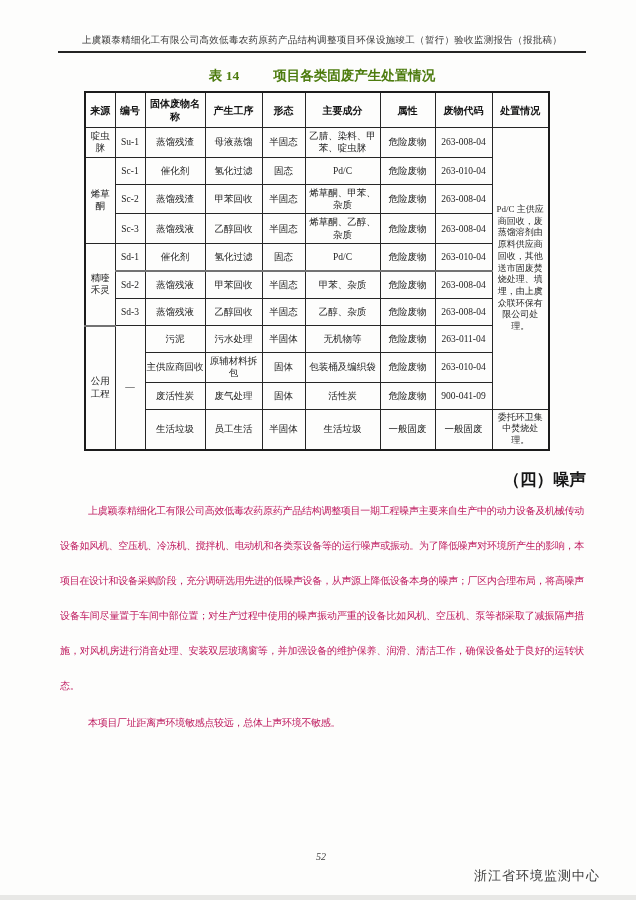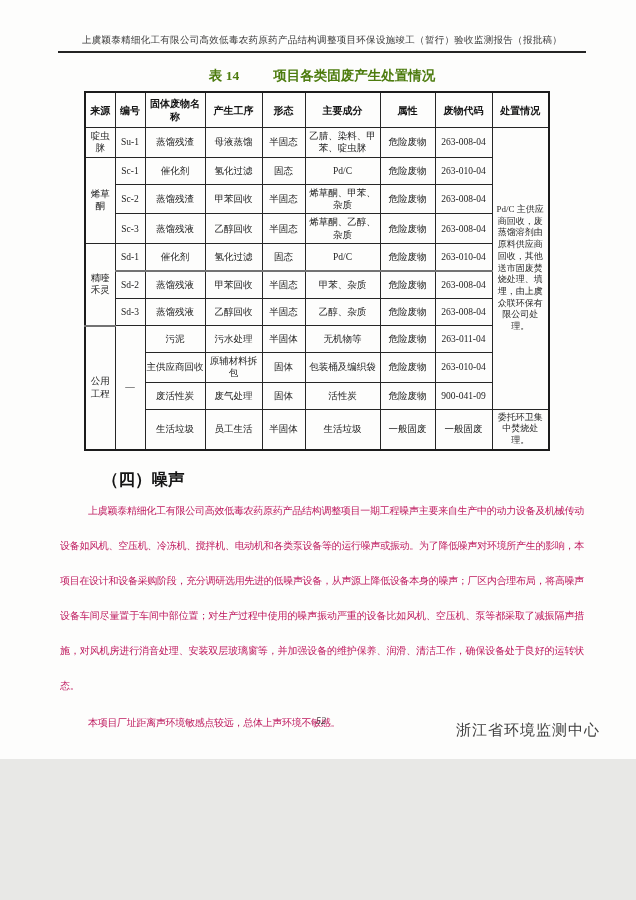--- a/index.html
+++ b/index.html
@@ -1,18 +1,18 @@
 <!DOCTYPE html>
 <html><head>
 <meta charset="utf-8">
 <style>
   html,body{margin:0;padding:0;background:#e8e8e6;}
   .page{
     position:relative;
-    width:636px;height:759px;
+    width:636px;height:895px;
     margin:0 auto;
     background:#fdfdfc;
     overflow:hidden;
     color:#1b1b1b;
     font-family:"Liberation Serif","DejaVu Serif",serif;
   }
   .content{position:absolute;left:58px;top:34px;width:528px;}
 
   
   .doc-header{
@@ -65,41 +65,42 @@
   table.waste-table tr.thick-bottom td{border-bottom:2px solid #737373;}
   td.disposal-cell{font-size:9px;text-align:left;padding:2px 3px;color:#2a2a2a;}
 
   
   .section-heading{
     margin:18px 0 0 0;
     padding-left:44px;
     font-size:16.5px;
     font-weight:bold;
     color:#151515;
+    text-align:right;
   }
   .paragraphs{margin-top:2px;}
   .paragraphs p{
     margin:2px;
     font-size:10px;
     line-height:35px;
     text-align:justify;
     text-justify:inter-ideograph;
     text-indent:2.8em;
     color:#be185d;
     letter-spacing:-0.3px;
   }
 
   
   .footer{
     position:absolute;
     left:58px;right:36px;bottom:44px;
     font-size:10px;color:#3c3c3c;
   }
   .page-number{position:absolute;left:258px;top:0;font-style:italic;}
-  .footer-org{position:absolute;right:0;top:6px;font-size:15px;letter-spacing:1px;text-align:center;}
+  .footer-org{position:absolute;right:0;top:16px;font-size:13px;letter-spacing:1px;text-align:center;}
 </style>
 </head>
 <body>
 
 <div class="page">
   <div class="content">
 
     <div class="doc-header">上虞颖泰精细化工有限公司高效低毒农药原药产品结构调整项目环保设施竣工（暂行）验收监测报告（报批稿）</div>
 
     <div class="table-caption">

